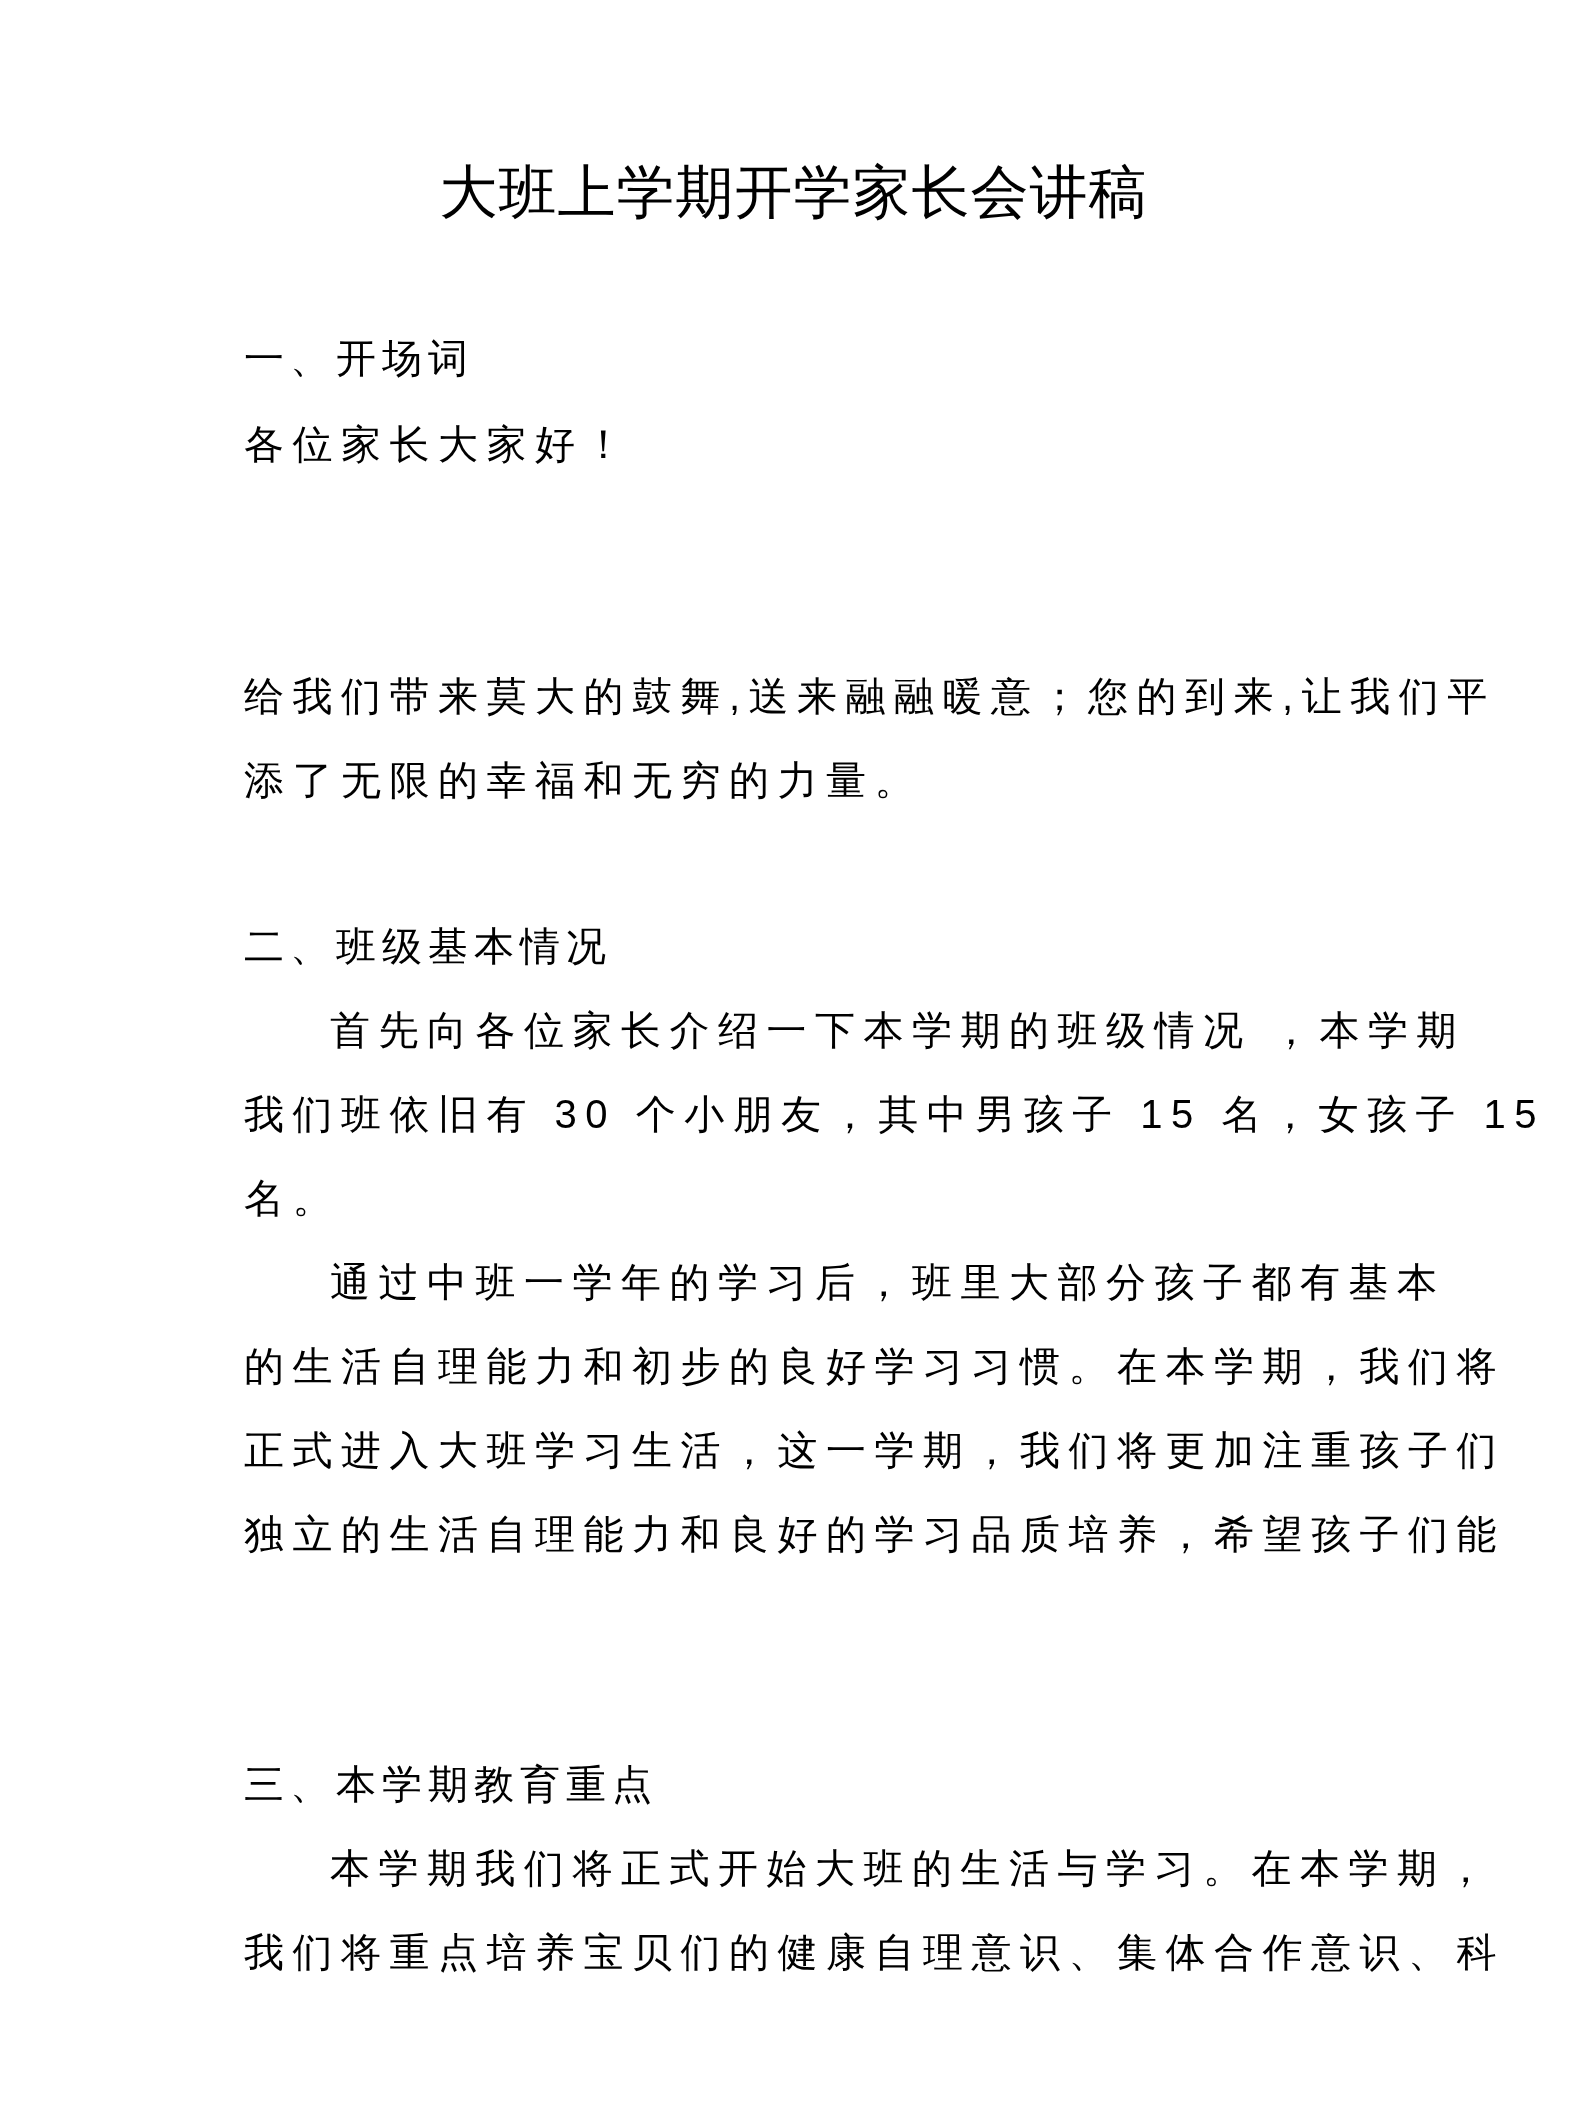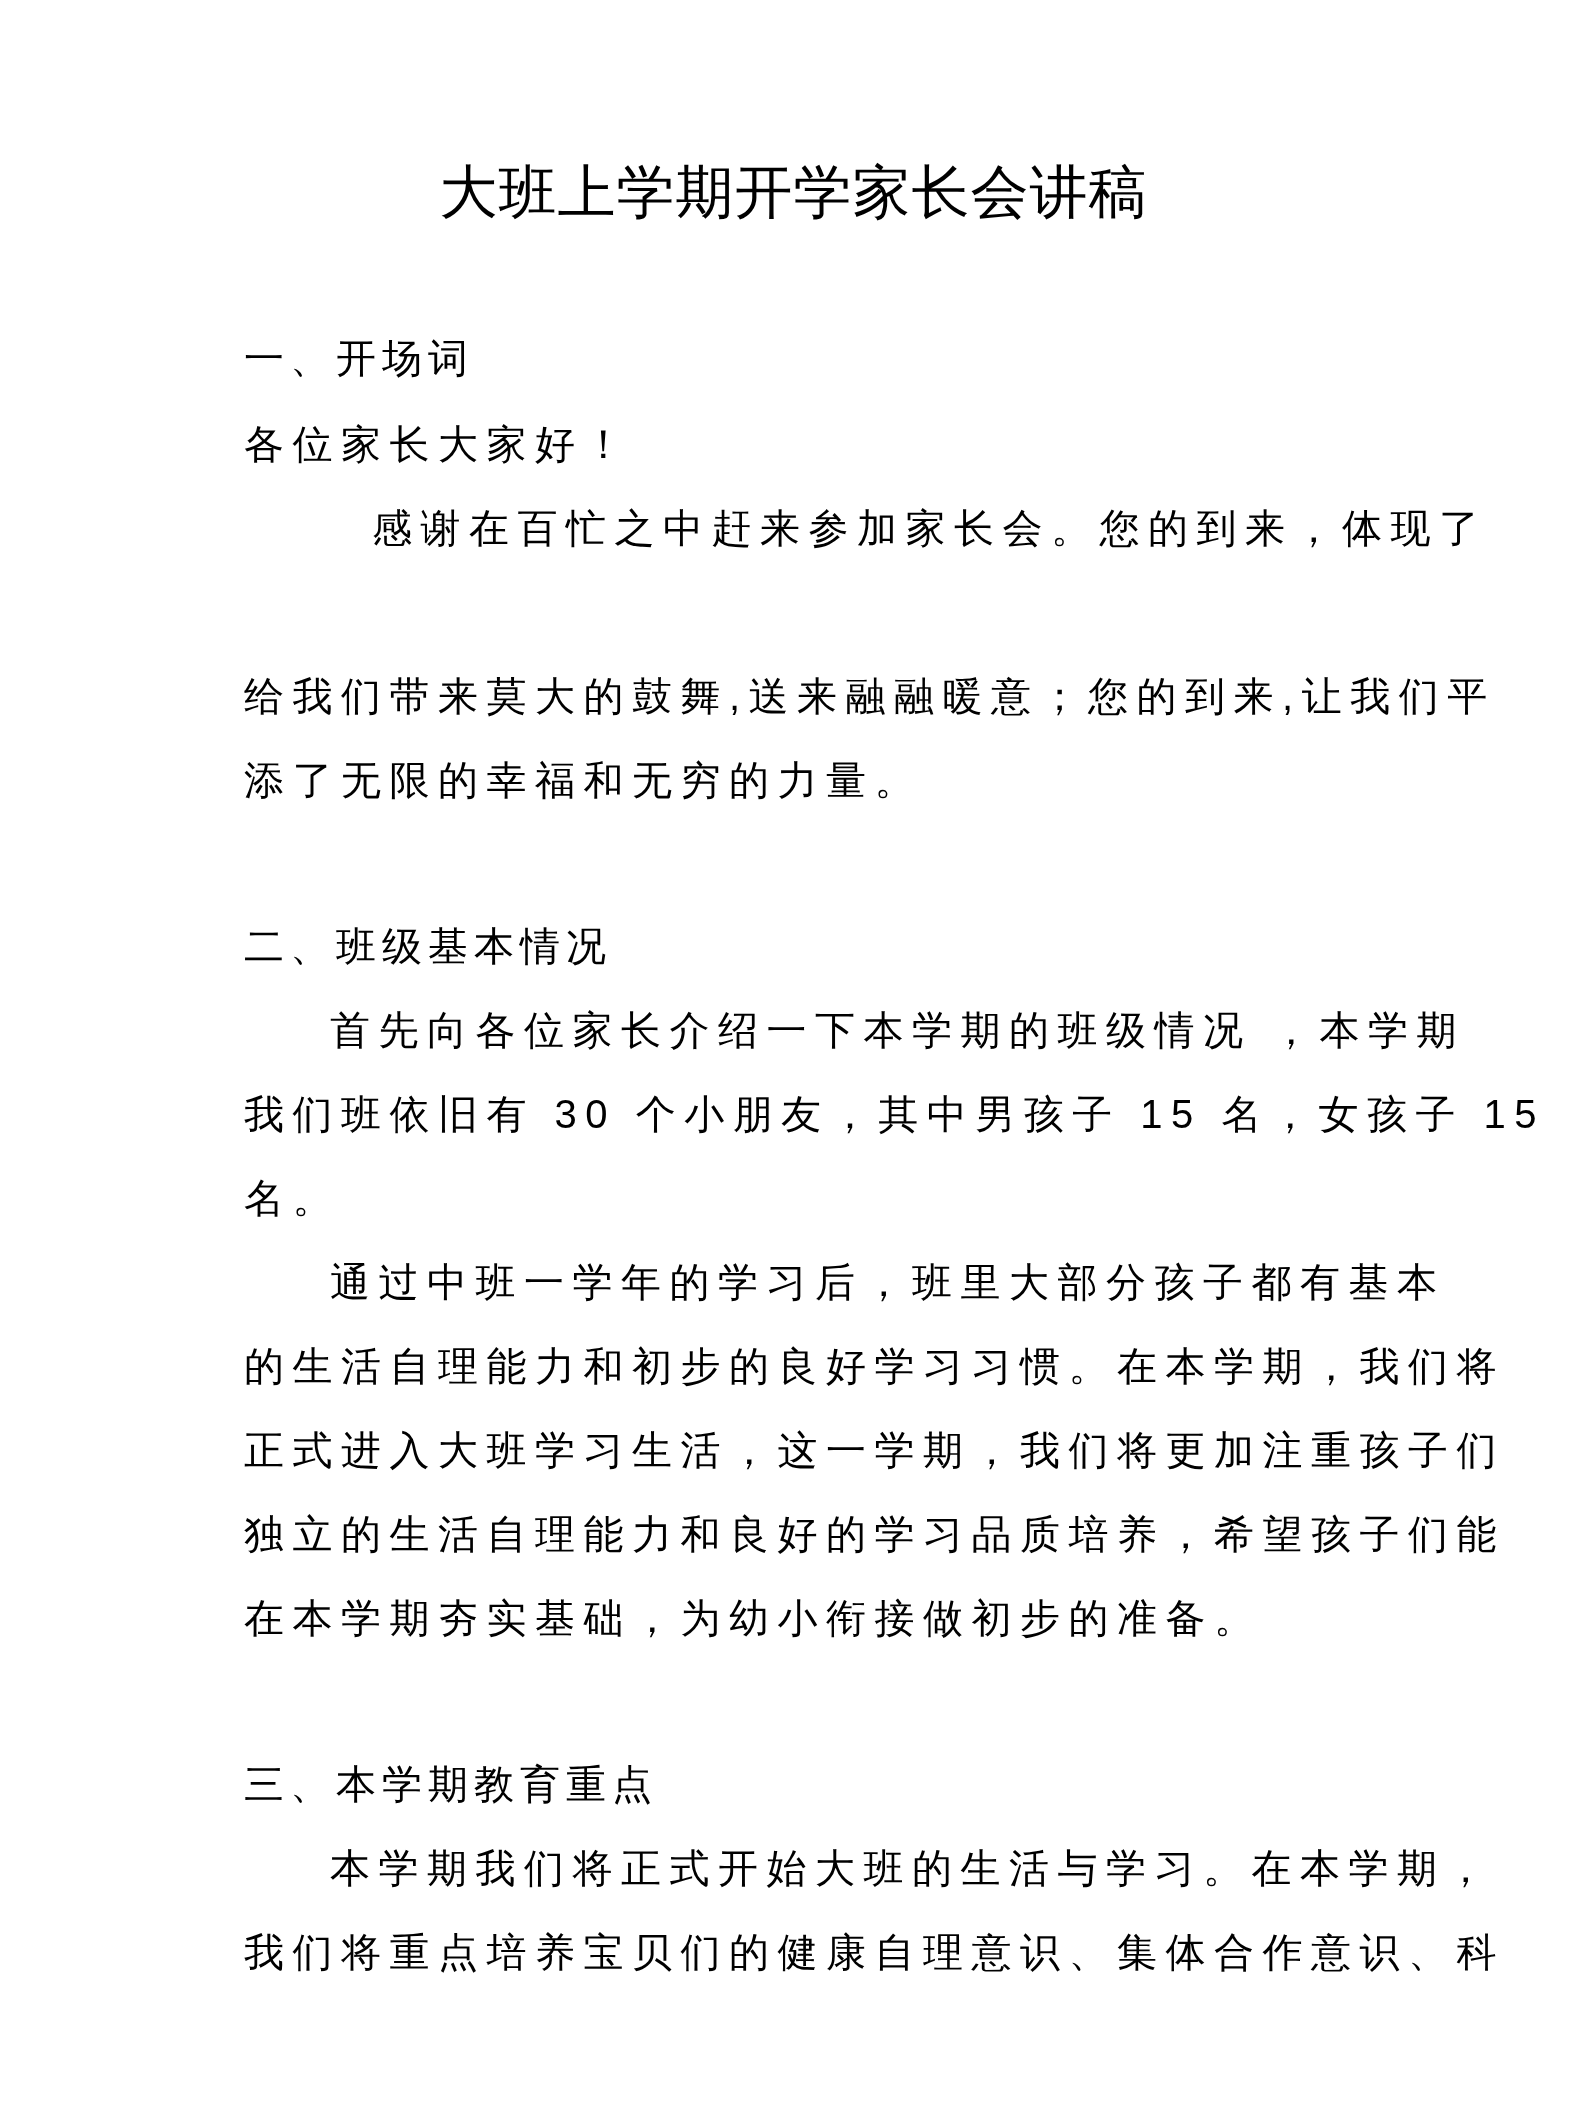--- a/index.html
+++ b/index.html
@@ -49,31 +49,29 @@
   </style>
 </head>
 <body>
 
 <div class="page">
 
   <div class="title">大班上学期开学家长会讲稿</div>
 
   <div class="line heading" style="top:330px;">一、开场词</div>
   <div class="line" style="top:416px;">各位家长大家好！</div>
-  <div class="line indent3" style="top:500px;">感谢在百忙之中赶来参加家长会。您的到来，体现了</div>
   <div class="line" style="top:668px;">给我们带来莫大的鼓舞,送来融融暖意；您的到来,让我们平</div>
   <div class="line" style="top:752px;">添了无限的幸福和无穷的力量。</div>
 
   <div class="line heading" style="top:918px;">二、班级基本情况</div>
   <div class="line indent2" style="top:1002px;">首先向各位家长介绍一下本学期的班级情况 ，本学期</div>
   <div class="line" style="top:1086px;">我们班依旧有 30 个小朋友，其中男孩子 15 名，女孩子 15</div>
   <div class="line" style="top:1170px;">名。</div>
   <div class="line indent2" style="top:1254px;">通过中班一学年的学习后，班里大部分孩子都有基本</div>
   <div class="line" style="top:1338px;">的生活自理能力和初步的良好学习习惯。在本学期，我们将</div>
   <div class="line" style="top:1422px;">正式进入大班学习生活，这一学期，我们将更加注重孩子们</div>
   <div class="line" style="top:1506px;">独立的生活自理能力和良好的学习品质培养，希望孩子们能</div>
-  <div class="line" style="top:1590px;">在本学期夯实基础，为幼小衔接做初步的准备。</div>
 
   <div class="line heading" style="top:1756px;">三、本学期教育重点</div>
   <div class="line indent2" style="top:1840px;">本学期我们将正式开始大班的生活与学习。在本学期，</div>
   <div class="line" style="top:1924px;">我们将重点培养宝贝们的健康自理意识、集体合作意识、科</div>
 
 </div>
 
 </body></html>

